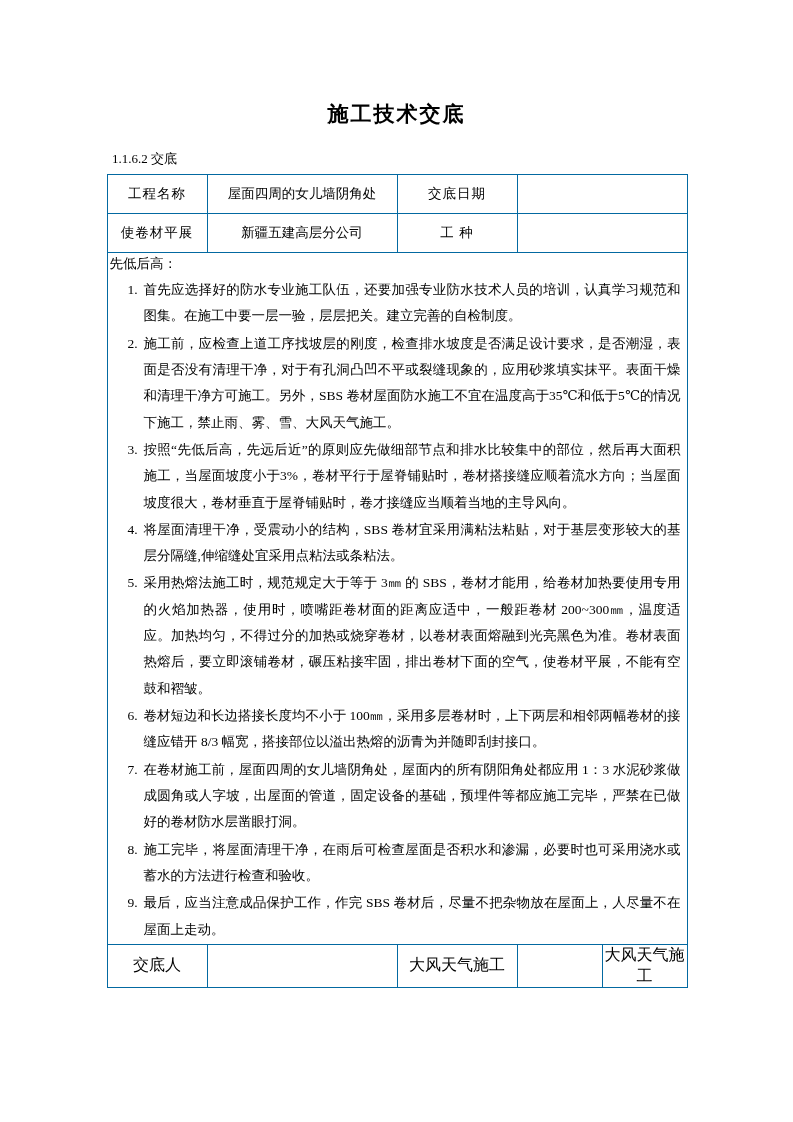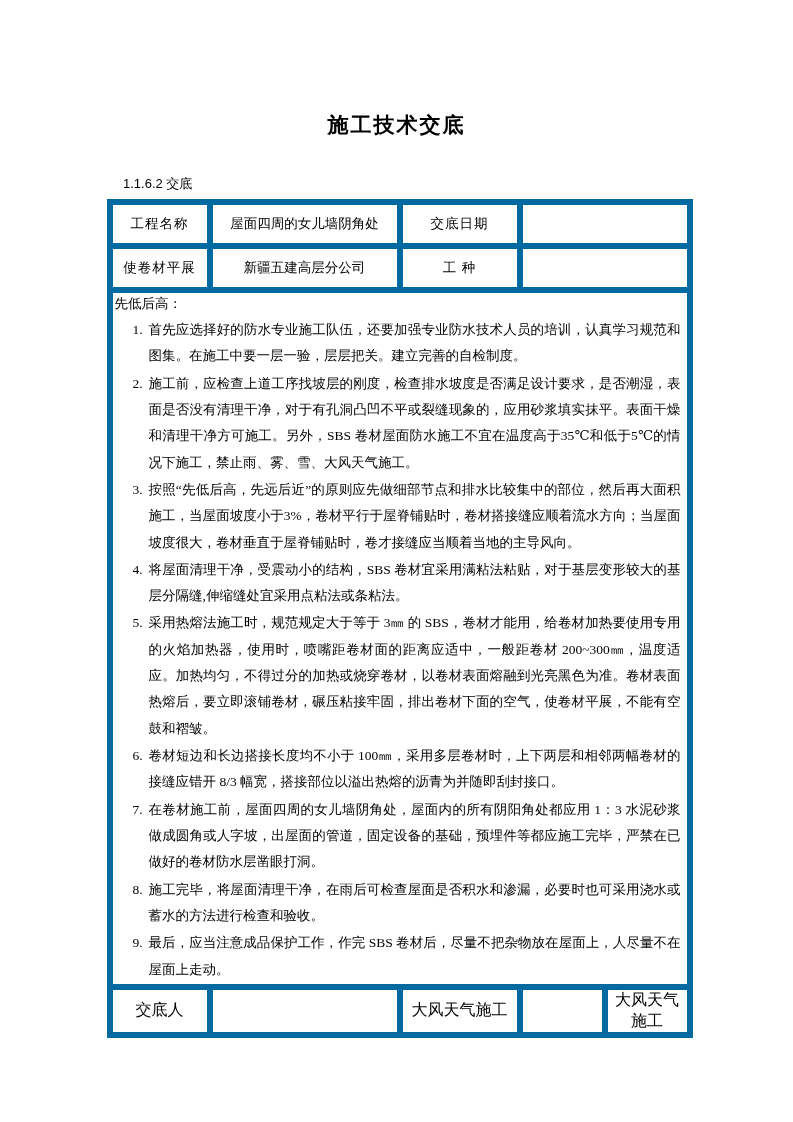--- a/index.html
+++ b/index.html
@@ -11,47 +11,47 @@
     width: 793px;
     height: 1122px;
     font-family: "Liberation Serif", "DejaVu Serif", serif;
     color: #000000;
   }
   .page {
     position: relative;
     width: 793px;
     height: 1122px;
     box-sizing: border-box;
-    padding: 16px;
+    padding: 5px;
   }
   .doc-title {
     text-align: center;
     font-family: "Liberation Sans", "DejaVu Sans", sans-serif;
     font-weight: bold;
     font-size: 21px;
     letter-spacing: 2px;
     margin: 0;
     padding-top: 95px;
   }
   .section-label {
     font-size: 13px;
-    margin: 36px 0 6px 107px;
-    font-family: Liberation Sans, sans-serif;
+    margin: 22px 0 6px 107px;
+    font-family: Liberation Serif, serif;
   }
   .table-wrap {
     margin: 0 auto;
     width: 580px;
   }
   table.main {
     border-collapse: collapse;
     width: 580px;
     table-layout: fixed;
   }
   table.main td {
-    border: 6px solid #0369a1;
+    border: 1px solid #0369a1;
     padding: 0;
     vertical-align: middle;
   }
   .cell-head {
     text-align: center;
     font-size: 13.5px;
     height: 38px;
     letter-spacing: 1px;
   }
   .cell-val {

